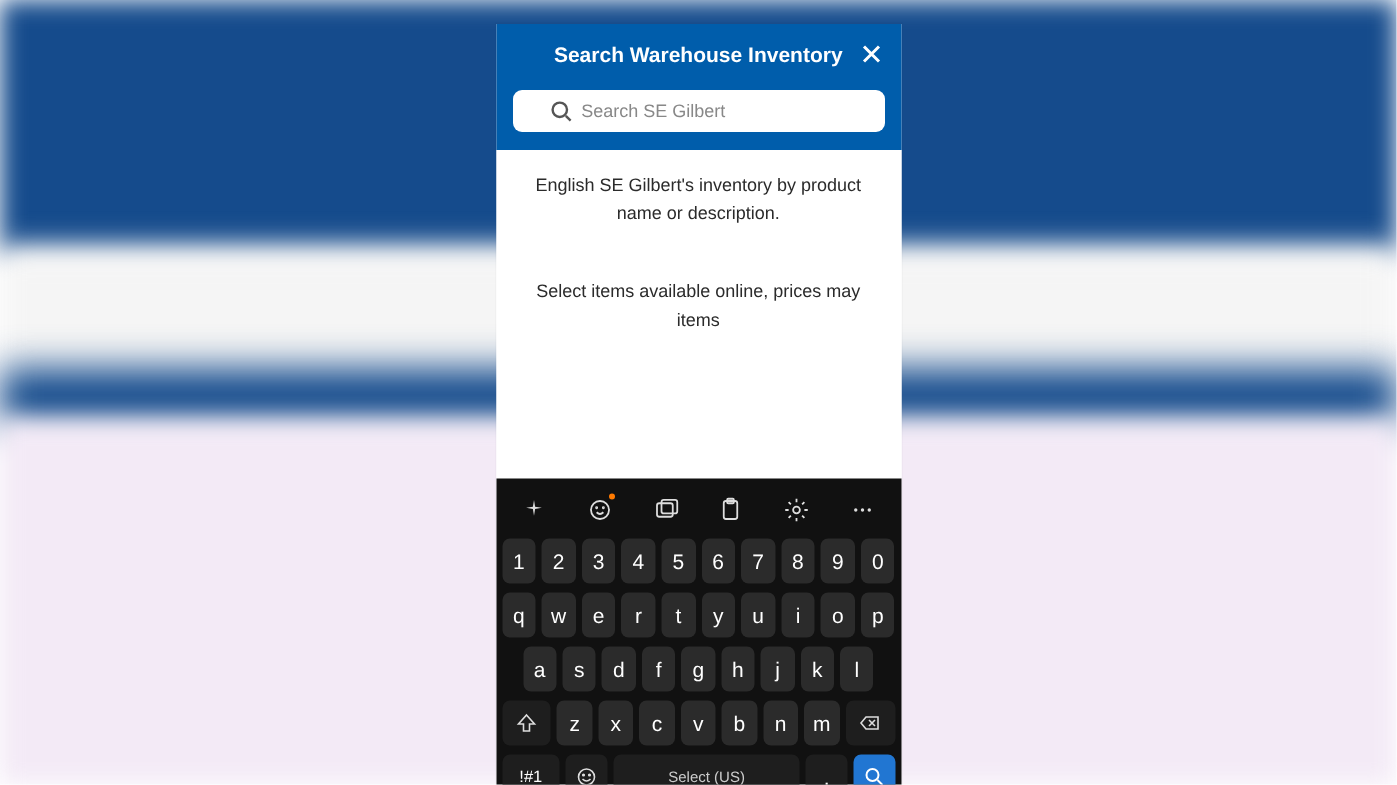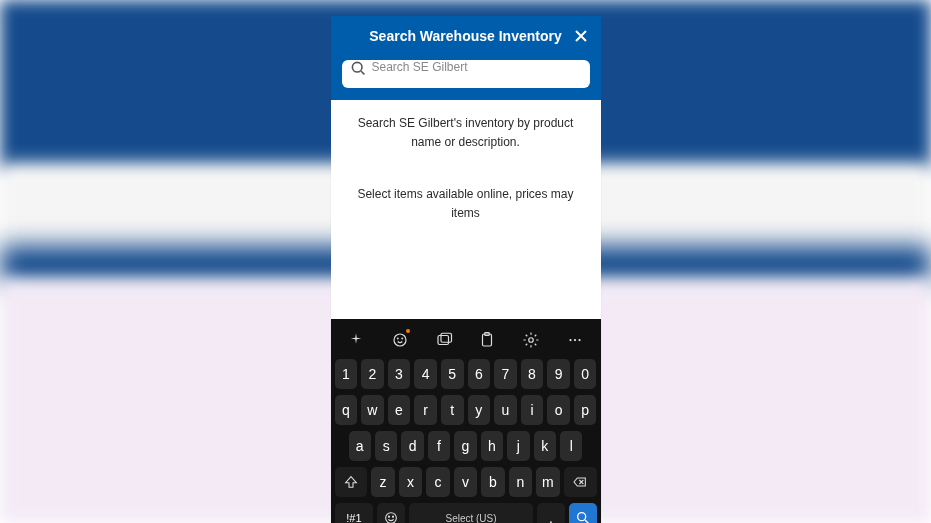--- a/index.html
+++ b/index.html
@@ -90,22 +90,22 @@
 }
 .close-btn svg { stroke: #fff; stroke-width: 2; }
 .search-wrap {
   position: absolute;
   left: 11px; right: 11px;
   top: 44px;
   height: 28px;
   background: #fff;
   border-radius: 6px;
   display: flex;
-  align-items: flex-start;
-  padding: 0 8px;
+  align-items: center;
+  padding: 0 24px;
   gap: 6px;
 }
 .search-wrap .mag { width: 16px; height: 16px; flex-shrink: 0; }
 .search-input {
   border: none;
   outline: none;
   flex: 1;
   font-size: 12px;
   color: #333;
   background: transparent;
@@ -218,21 +218,21 @@
       <svg class="mag" viewBox="0 0 20 20">
         <circle cx="9" cy="9" r="6" stroke="#555" stroke-width="2" fill="none"></circle>
         <path d="M14 14 L18 18" stroke="#555" stroke-width="2"></path>
       </svg>
       <input class="search-input" placeholder="Search SE Gilbert" style="">
     </div>
   </div>
 
   <div class="content">
     <div class="info-line1">
-      <span>Search </span><span class="bold">SE Gilbert</span><span>'s inventory by product name or description.</span>
+      <span>English </span><span class="bold">SE Gilbert</span><span>'s inventory by product name or description.</span>
     </div>
     <div class="info-line2">Select items available online, prices may items</div>
   </div>
 
   <div class="keyboard">
     <div class="kb-toolbar">
       <div class="kb-tool">
         <svg viewBox="0 0 24 24">
             <path d="M12 3 L13 9 L19 10 L13 11 L12 17 L11 11 L5 10 L11 9 Z" fill="#ddd" stroke="none"></path>
           </svg>

